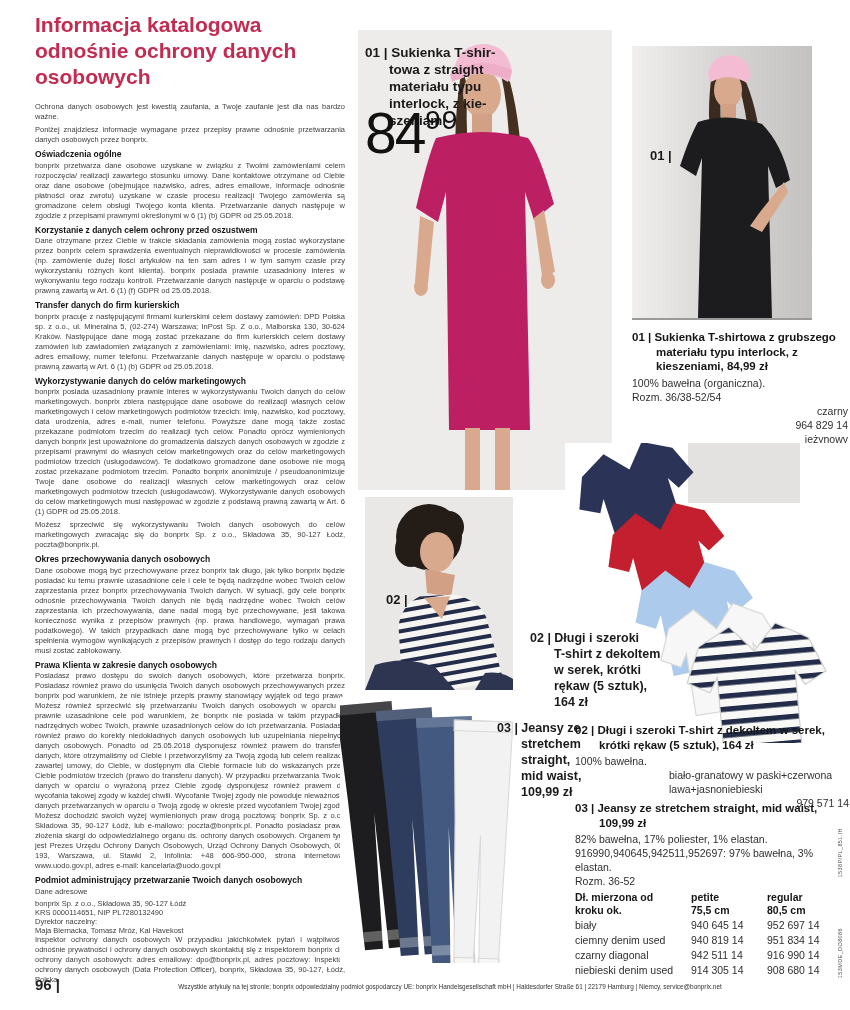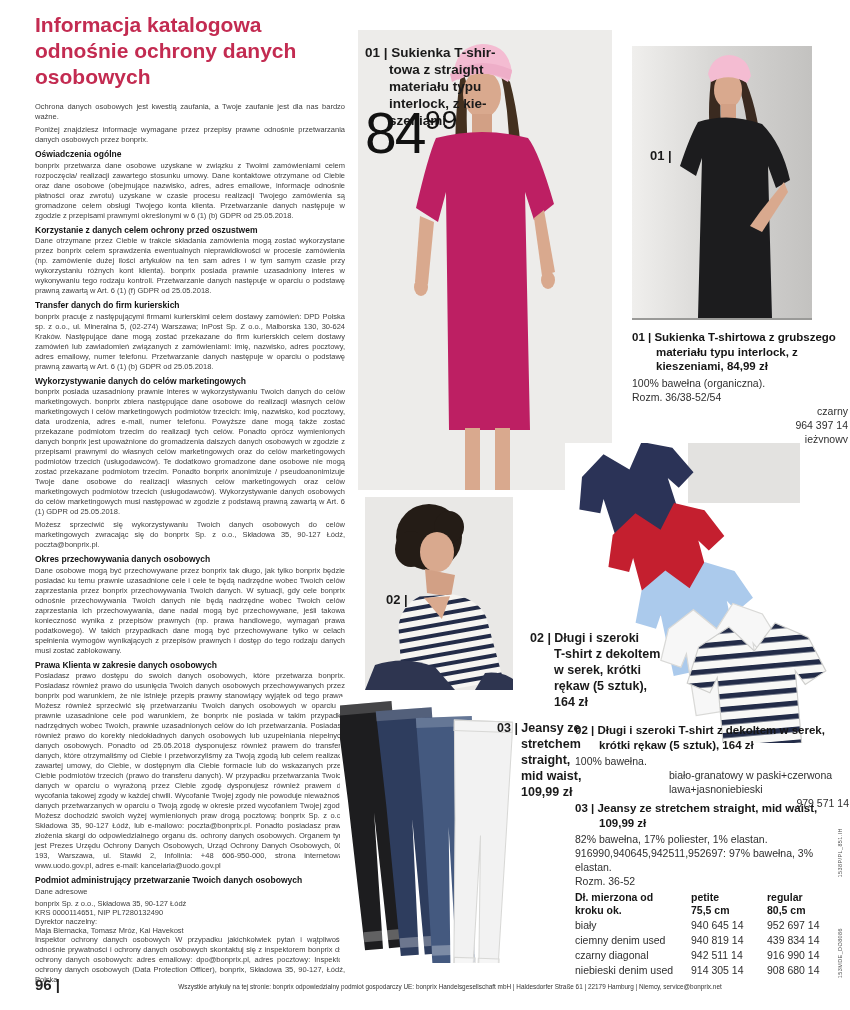--- a/index.html
+++ b/index.html
@@ -148,21 +148,21 @@
     </svg>
   </div>
   <div class="plabel plabel-01">01 |</div>
 
   <div class="listing listing-1">
     <p class="lst-title">01 | Sukienka T-shirtowa z grubszego materiału typu interlock, z kieszeniami, 84,99 zł</p>
     <p class="lst-det">100% bawełna (organiczna).</p>
     <p class="lst-det">Rozm. 36/38-52/54</p>
     <div class="variant">
       <span class="vname">czarny</span>
-      <span class="vcode">964 397 14</span>
+      <span class="vcode">964 829 14</span>
     </div>
     <div class="variant">
       <span class="vname">jeżynowy</span>
       <span class="vcode">953 558 14</span>
     </div>
   </div>
 
   <div class="photo photo-striped">
     <svg width="148" height="193" viewBox="0 0 148 193">
       <defs>
@@ -268,21 +268,21 @@
         </th>
       </tr>
       <tr>
         <td>biały</td>
         <td>940 645 14</td>
         <td>952 697 14</td>
       </tr>
       <tr>
         <td>ciemny denim used</td>
         <td>940 819 14</td>
-        <td>439 834 14</td>
+        <td>951 834 14</td>
       </tr>
       <tr>
         <td>czarny diagonal</td>
         <td>942 511 14</td>
         <td>916 990 14</td>
       </tr>
       <tr>
         <td>niebieski denim used</td>
         <td>914 305 14</td>
         <td>908 680 14</td>

